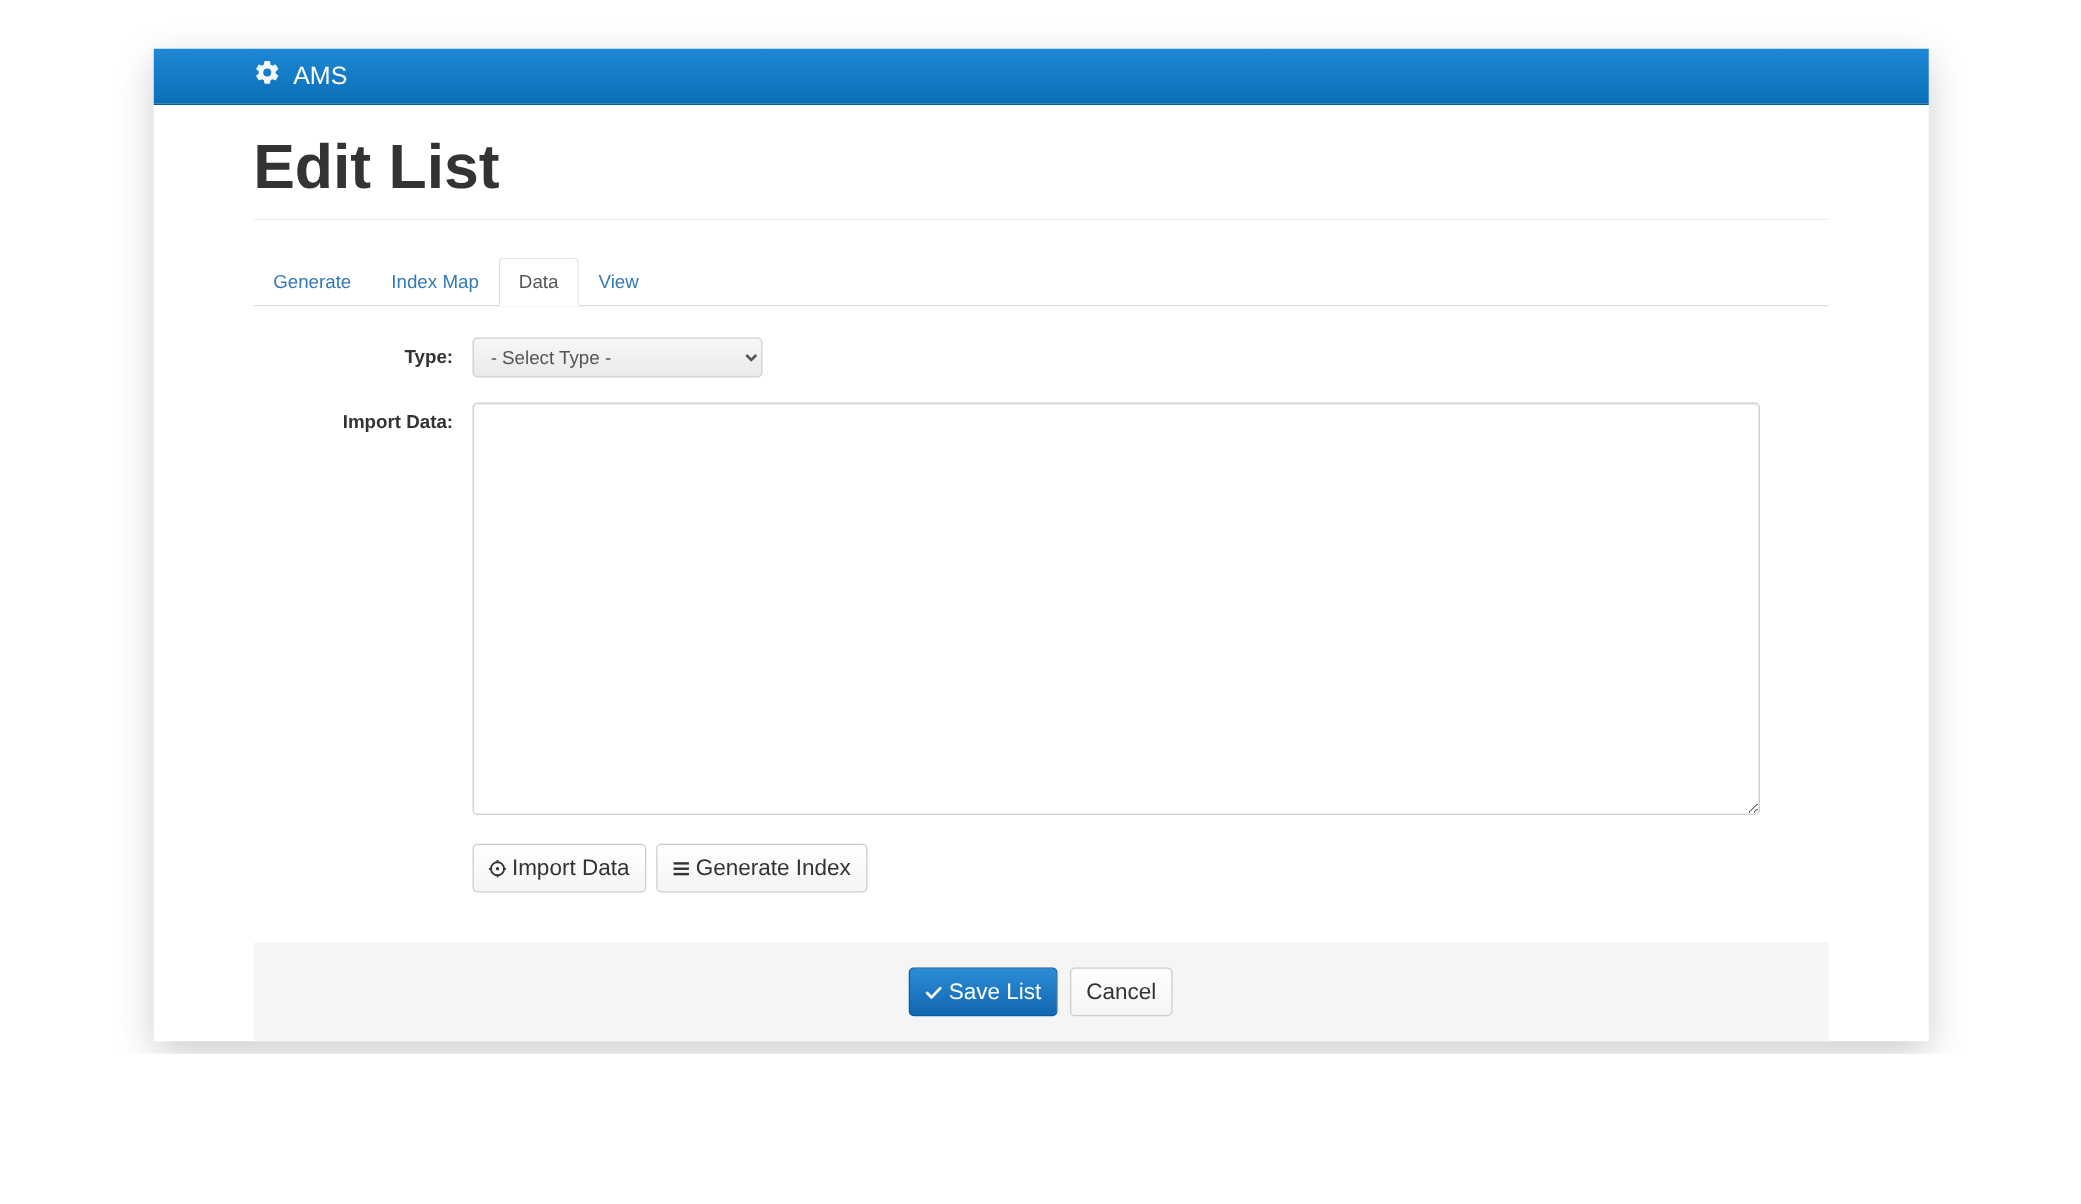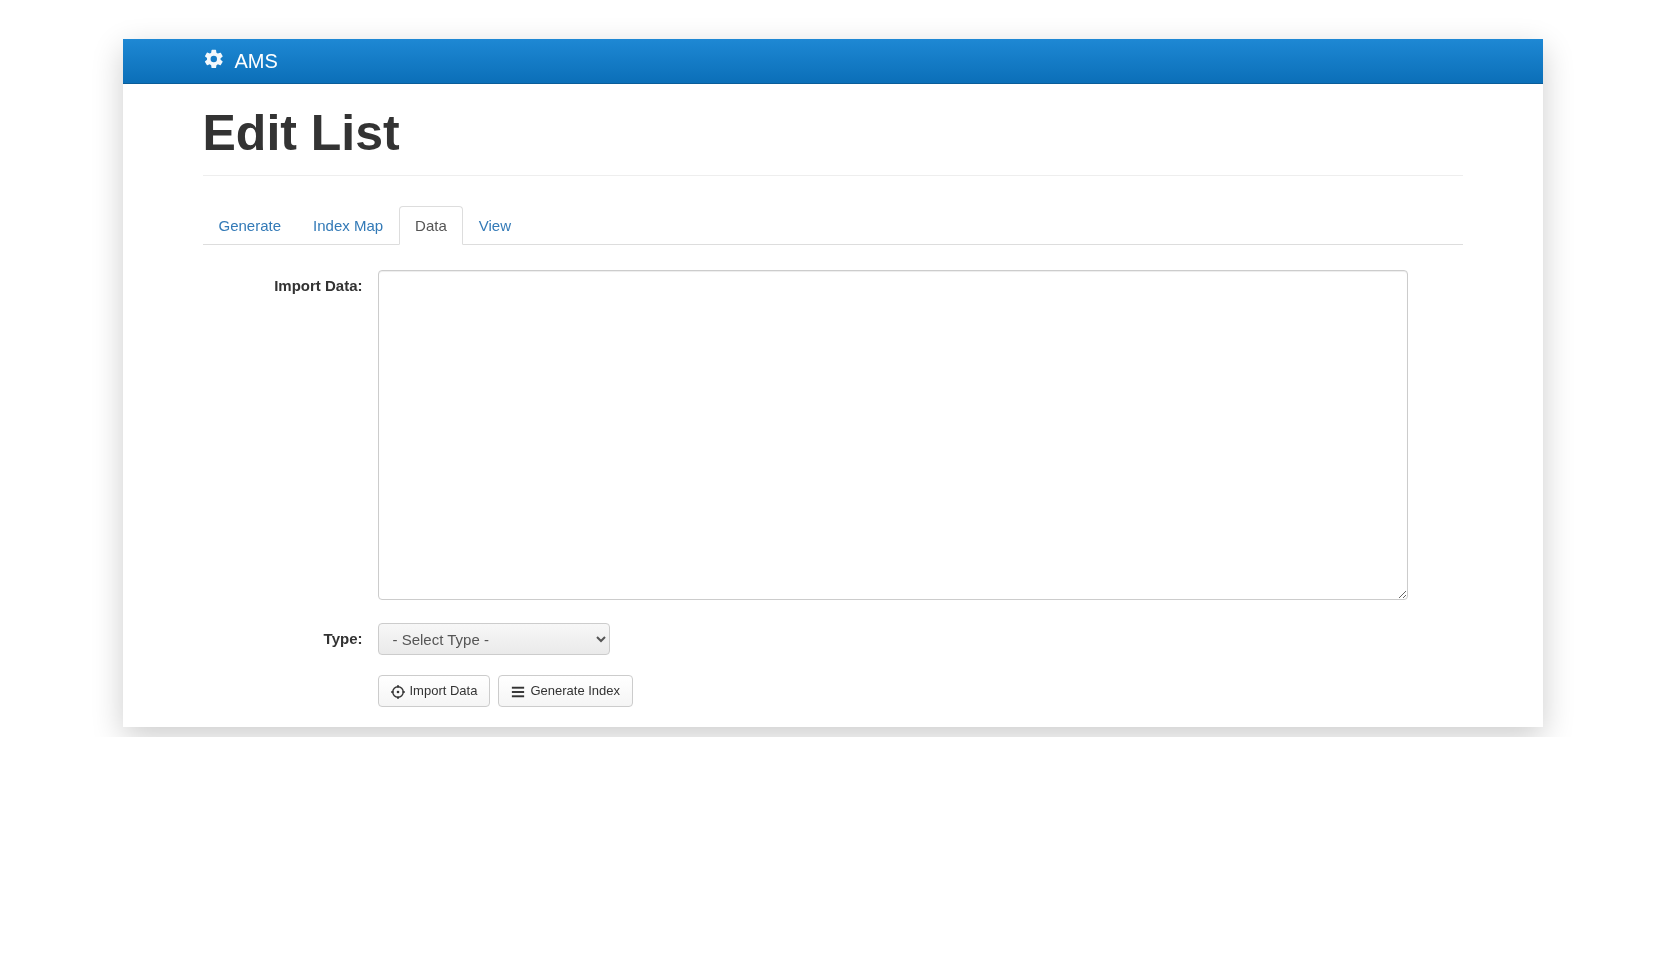--- a/index.html
+++ b/index.html
@@ -130,21 +130,21 @@
     }
     .btn-row {
       display: flex;
       gap: 8px;
     }
     .btn {
       display: inline-flex;
       align-items: center;
       gap: 5px;
       padding: 6px 12px;
-      font-size: 13px;
+      font-size: 18px;
       border-radius: 4px;
       cursor: pointer;
       border: 1px solid transparent;
       line-height: 1.4;
     }
     .btn-default {
       color: #333;
       background: linear-gradient(to bottom, #fff, #f5f5f5);
       border-color: #ccc;
     }
@@ -202,34 +202,34 @@
         <a>Data</a>
       </li>
       <li>
         <a>View</a>
       </li>
     </ul>
 
     <div class="tab-content">
 
       <div class="form-group">
-        <label class="control-label">Import Data:</label>
-        <div class="control-field">
-          <textarea class="form-control" style=""></textarea>
-        </div>
-      </div>
-
-      <div class="form-group">
         <label class="control-label">Type:</label>
         <div class="control-field">
           <div class="select-wrapper">
             <select class="form-control">
               <option>- Select Type -</option>
             </select>
           </div>
+        </div>
+      </div>
+
+      <div class="form-group">
+        <label class="control-label">Import Data:</label>
+        <div class="control-field">
+          <textarea class="form-control" style=""></textarea>
         </div>
       </div>
 
       <div class="form-group">
         <label class="control-label"></label>
         <div class="control-field btn-row">
           <button class="btn btn-default">
             <span>
               <svg class="icon-svg" viewBox="0 0 16 16" fill="none" stroke="#333" stroke-width="1.6">
                 <circle cx="8" cy="8" r="6"></circle>
@@ -250,16 +250,29 @@
                 <rect x="1" y="11.8" width="14" height="2.2"></rect>
               </svg>
             </span>
             <span>Generate Index</span>
           </button>
         </div>
       </div>
 
     </div>
 
+    <div class="footer-actions">
+      <button class="btn btn-primary">
+        <span>
+          <svg class="icon-svg" viewBox="0 0 16 16" fill="none" stroke="#fff" stroke-width="2.5" stroke-linecap="round" stroke-linejoin="round">
+            <polyline points="2,8.5 6,12.5 14,4"></polyline>
+          </svg>
+        </span>
+        <span>Save List</span>
+      </button>
+      <button class="btn btn-default">
+        <span>Cancel</span>
+      </button>
+    </div>
 
   </div>
 
 </div>
 
 </body></html>

